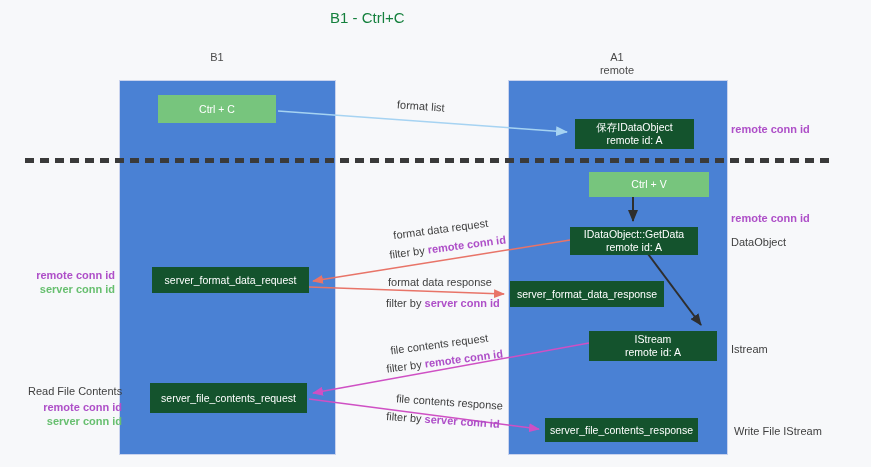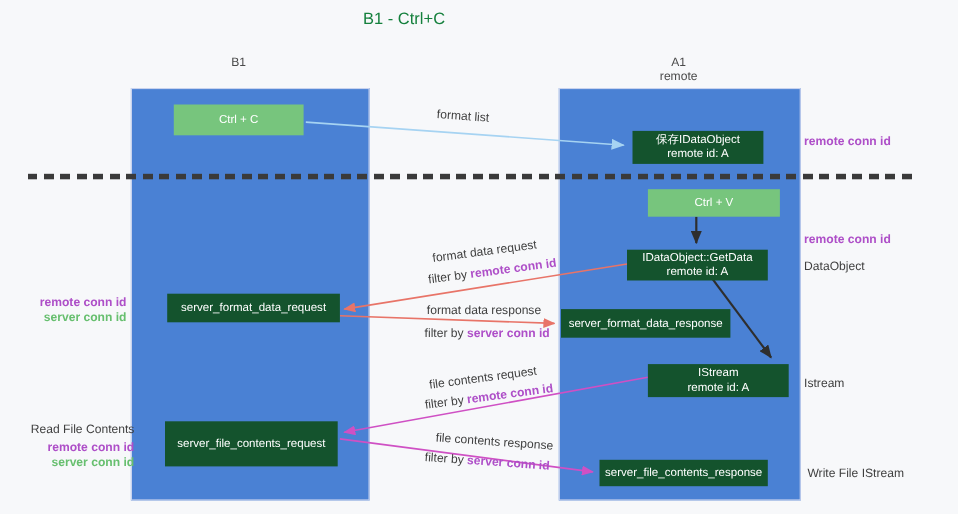--- a/index.html
+++ b/index.html
@@ -29,21 +29,21 @@
         color:#ffffff;font-size:10.5px;line-height:13px;}
   .green{background:#77c57d;}
   .orange{background:#14532d;}
   .b-ctrlc{left:158px;top:95px;width:118px;height:28px;}
   .b-ctrlv{left:573px;top:172px;width:120px;height:25px;margin-left:16px;}
   .b-save{left:575px;top:119px;width:119px;height:30px;}
   .b-getdata{left:570px;top:227px;width:128px;height:28px;}
   .b-istream{left:589px;top:331px;width:128px;height:30px;}
   .b-fmtreq{left:152px;top:267px;width:157px;height:26px;}
   .b-fmtresp{left:510px;top:281px;width:154px;height:26px;}
-  .b-filereq{left:150px;top:383px;width:157px;height:41px;}
+  .b-filereq{left:150px;top:383px;width:157px;height:30px;}
   .b-fileresp{left:545px;top:418px;width:153px;height:24px;}
   
   .mlabel{font-size:11px;line-height:14px;z-index:4;white-space:nowrap;}
   .bold{font-weight:bold;}
   .purple{color:#ae4fc8;}
   .greentx{color:#67bf6f;}
   .dark{color:#3f3f3f;}
   .right-col{left:731px;}
   .left-col{text-align:right;width:90px;left:25px;}
   

